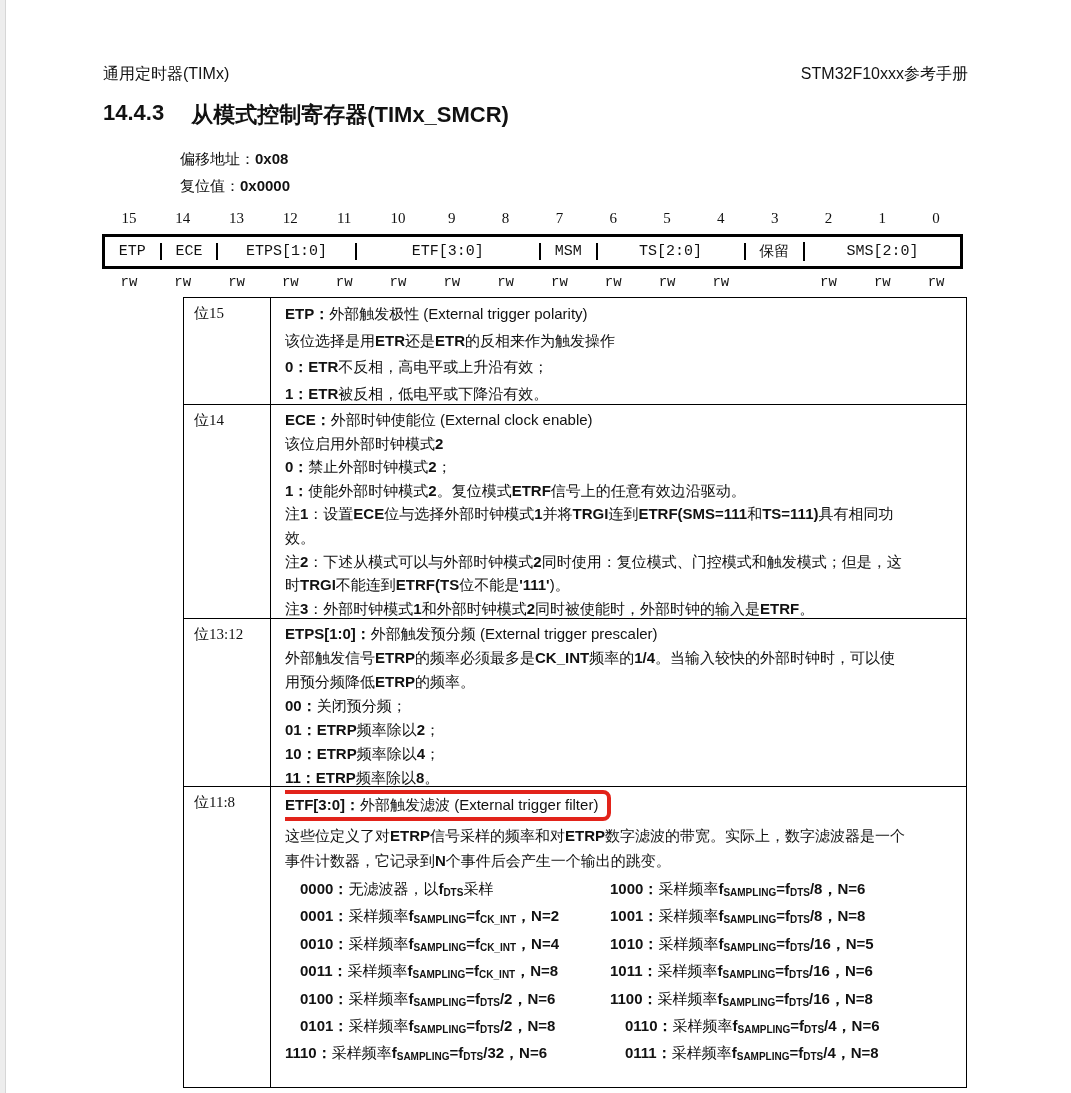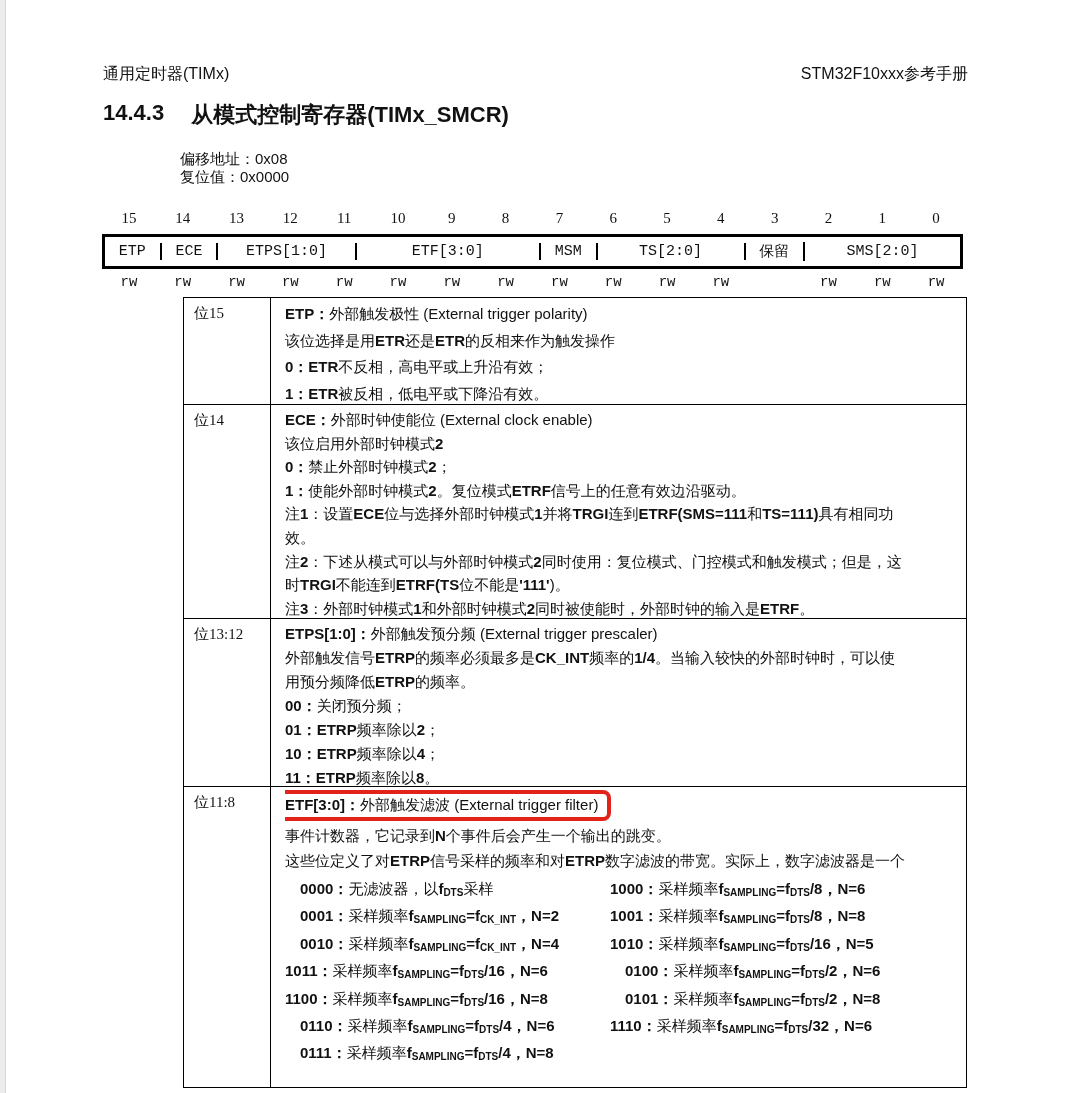--- a/index.html
+++ b/index.html
@@ -9,23 +9,23 @@
   }
   .left-edge{position:absolute;left:0;top:0;width:5px;height:1093px;background:#ededed;border-right:1px solid #d6d6d6;}
   .page{position:absolute;left:0;top:0;width:950px;height:1093px;}
 
   
   .header{position:absolute;left:103px;top:64px;width:865px;display:flex;justify-content:space-between;font-size:16px;}
   .section-title{position:absolute;left:103px;top:100px;font-size:22px;font-weight:bold;display:flex;}
   .section-title .num{margin-right:27px;}
 
   .meta-line{position:absolute;left:180px;font-size:15px;}
-  .meta-line .val{font-weight:normal;}
+  .meta-line .val{font-weight:bold;}
   .offset-line{top:150px;}
-  .reset-line{top:168px;}
+  .reset-line{top:177px;}
 
   
   .bits-header{position:absolute;left:102px;top:210px;width:861px;display:flex;
     font-family:"Liberation Serif",serif;font-size:15px;}
   .bits-header div{flex:1;text-align:center;}
   .reg-table{position:absolute;left:102px;top:234px;width:861px;height:35px;
     border:3px solid #000;display:flex;box-sizing:border-box;
     font-family:"Liberation Mono",monospace;font-size:15px;align-items:center;}
   .reg-cell{border-right:2px solid #000;display:flex;align-items:center;justify-content:center;box-sizing:border-box;overflow:hidden;}
   .reg-cell:last-child{border-right:none;}
@@ -162,29 +162,30 @@
           <div class="line"><span class="b ">00：</span><span>关闭预分频；</span></div>
           <div class="line"><span class="b ">01：</span><span class="b ">ETRP</span><span>频率除以</span><span class="b ">2</span><span>；</span></div>
           <div class="line"><span class="b ">10：</span><span class="b ">ETRP</span><span>频率除以</span><span class="b ">4</span><span>；</span></div>
           <div class="line"><span class="b ">11：</span><span class="b ">ETRP</span><span>频率除以</span><span class="b ">8</span><span>。</span></div>
         </div>
       </div>
       <div class="desc-row row-3">
         <div class="desc-bits">位11:8</div>
         <div class="desc-content">
           <div class="line hl-line"><span class="red-box"><span class="b ">ETF[3:0]：</span><span>外部触发滤波 (External trigger filter)</span></span></div>
+          <div class="line"><span>这些位定义了对</span><span class="b ">ETRP</span><span>信号采样的频率和对</span><span class="b ">ETRP</span><span>数字滤波的带宽。实际上，数字滤波器是一个</span></div>
           <div class="line"><span>事件计数器，它记录到</span><span class="b ">N</span><span>个事件后会产生一个输出的跳变。</span></div>
-          <div class="line"><span>这些位定义了对</span><span class="b ">ETRP</span><span>信号采样的频率和对</span><span class="b ">ETRP</span><span>数字滤波的带宽。实际上，数字滤波器是一个</span></div>
           <div class="etf-grid">
             <div class="line etf-left"><span class="b ">0000：</span><span>无滤波器，以</span><span class="b ">f</span><span class="b sb">DTS</span><span>采样</span></div>
             <div class="line"><span class="b ">1000：</span><span>采样频率</span><span class="b ">f</span><span class="b sb">SAMPLING</span><span class="b ">=f</span><span class="b sb">DTS</span><span class="b ">/8，N=6</span></div>
             <div class="line etf-left"><span class="b ">0001：</span><span>采样频率</span><span class="b ">f</span><span class="b sb">SAMPLING</span><span class="b ">=f</span><span class="b sb">CK_INT</span><span class="b ">，N=2</span></div>
             <div class="line"><span class="b ">1001：</span><span>采样频率</span><span class="b ">f</span><span class="b sb">SAMPLING</span><span class="b ">=f</span><span class="b sb">DTS</span><span class="b ">/8，N=8</span></div>
             <div class="line etf-left"><span class="b ">0010：</span><span>采样频率</span><span class="b ">f</span><span class="b sb">SAMPLING</span><span class="b ">=f</span><span class="b sb">CK_INT</span><span class="b ">，N=4</span></div>
             <div class="line"><span class="b ">1010：</span><span>采样频率</span><span class="b ">f</span><span class="b sb">SAMPLING</span><span class="b ">=f</span><span class="b sb">DTS</span><span class="b ">/16，N=5</span></div>
+            <div class="line etf-left"><span class="b ">0011：</span><span>采样频率</span><span class="b ">f</span><span class="b sb">SAMPLING</span><span class="b ">=f</span><span class="b sb">CK_INT</span><span class="b ">，N=8</span></div>
             <div class="line"><span class="b ">1011：</span><span>采样频率</span><span class="b ">f</span><span class="b sb">SAMPLING</span><span class="b ">=f</span><span class="b sb">DTS</span><span class="b ">/16，N=6</span></div>
             <div class="line etf-left"><span class="b ">0100：</span><span>采样频率</span><span class="b ">f</span><span class="b sb">SAMPLING</span><span class="b ">=f</span><span class="b sb">DTS</span><span class="b ">/2，N=6</span></div>
             <div class="line"><span class="b ">1100：</span><span>采样频率</span><span class="b ">f</span><span class="b sb">SAMPLING</span><span class="b ">=f</span><span class="b sb">DTS</span><span class="b ">/16，N=8</span></div>
             <div class="line etf-left"><span class="b ">0101：</span><span>采样频率</span><span class="b ">f</span><span class="b sb">SAMPLING</span><span class="b ">=f</span><span class="b sb">DTS</span><span class="b ">/2，N=8</span></div>
             <div class="line etf-left"><span class="b ">0110：</span><span>采样频率</span><span class="b ">f</span><span class="b sb">SAMPLING</span><span class="b ">=f</span><span class="b sb">DTS</span><span class="b ">/4，N=6</span></div>
             <div class="line"><span class="b ">1110：</span><span>采样频率</span><span class="b ">f</span><span class="b sb">SAMPLING</span><span class="b ">=f</span><span class="b sb">DTS</span><span class="b ">/32，N=6</span></div>
             <div class="line etf-left"><span class="b ">0111：</span><span>采样频率</span><span class="b ">f</span><span class="b sb">SAMPLING</span><span class="b ">=f</span><span class="b sb">DTS</span><span class="b ">/4，N=8</span></div>
           </div>
         </div>
       </div>

